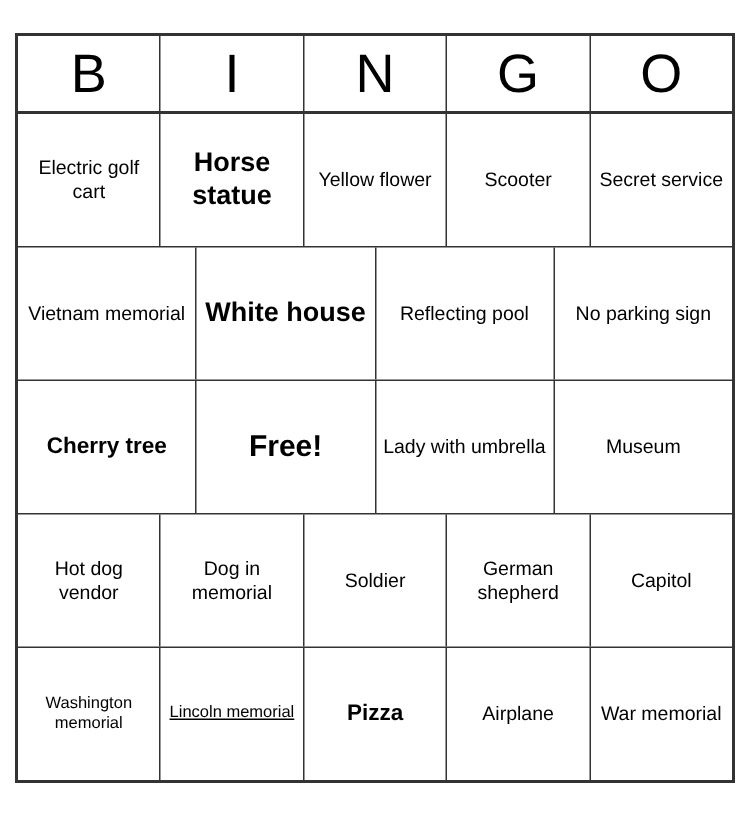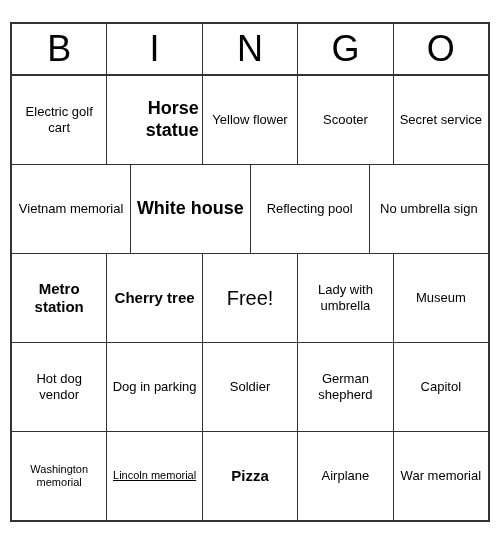--- a/index.html
+++ b/index.html
@@ -52,26 +52,25 @@
       justify-content: center;
       height: 88px;
       font-size: 13px;
       line-height: 1.2;
     }
     .bingo-cell:last-child {
       border-right: none;
     }
     .bingo-cell.free {
       font-size: 20px;
-      font-weight: normal;
+      font-weight: bold;
     }
     .bingo-cell.large-text {
       font-size: 18px;
       font-weight: bold;
-      text-align: right;
     }
     .bingo-cell.medium-text {
       font-size: 15px;
       font-weight: bold;
     }
   </style>
 </head>
 <body>
 
 <div class="bingo-card">
@@ -87,32 +86,31 @@
         <div class="bingo-cell">Electric golf cart</div>
         <div class="bingo-cell large-text">Horse statue</div>
         <div class="bingo-cell">Yellow flower</div>
         <div class="bingo-cell">Scooter</div>
         <div class="bingo-cell">Secret service</div>
       </div>
       <div class="bingo-row">
         <div class="bingo-cell">Vietnam memorial</div>
         <div class="bingo-cell large-text">White house</div>
         <div class="bingo-cell">Reflecting pool</div>
-        <div class="bingo-cell">No umbrella sign</div>
+        <div class="bingo-cell">No parking sign</div>
       </div>
       <div class="bingo-row">
-        <div class="bingo-cell medium-text">Metro station</div>
         <div class="bingo-cell medium-text">Cherry tree</div>
         <div class="bingo-cell free">Free!</div>
         <div class="bingo-cell">Lady with umbrella</div>
         <div class="bingo-cell">Museum</div>
       </div>
       <div class="bingo-row">
         <div class="bingo-cell">Hot dog vendor</div>
-        <div class="bingo-cell">Dog in parking</div>
+        <div class="bingo-cell">Dog in memorial</div>
         <div class="bingo-cell">Soldier</div>
         <div class="bingo-cell">German shepherd</div>
         <div class="bingo-cell">Capitol</div>
       </div>
       <div class="bingo-row">
         <div class="bingo-cell" style="font-size: 11px;">Washington memorial</div>
         <div class="bingo-cell" style="font-size: 11px; text-decoration: underline;">Lincoln memorial</div>
         <div class="bingo-cell medium-text">Pizza</div>
         <div class="bingo-cell">Airplane</div>
         <div class="bingo-cell">War memorial</div>

